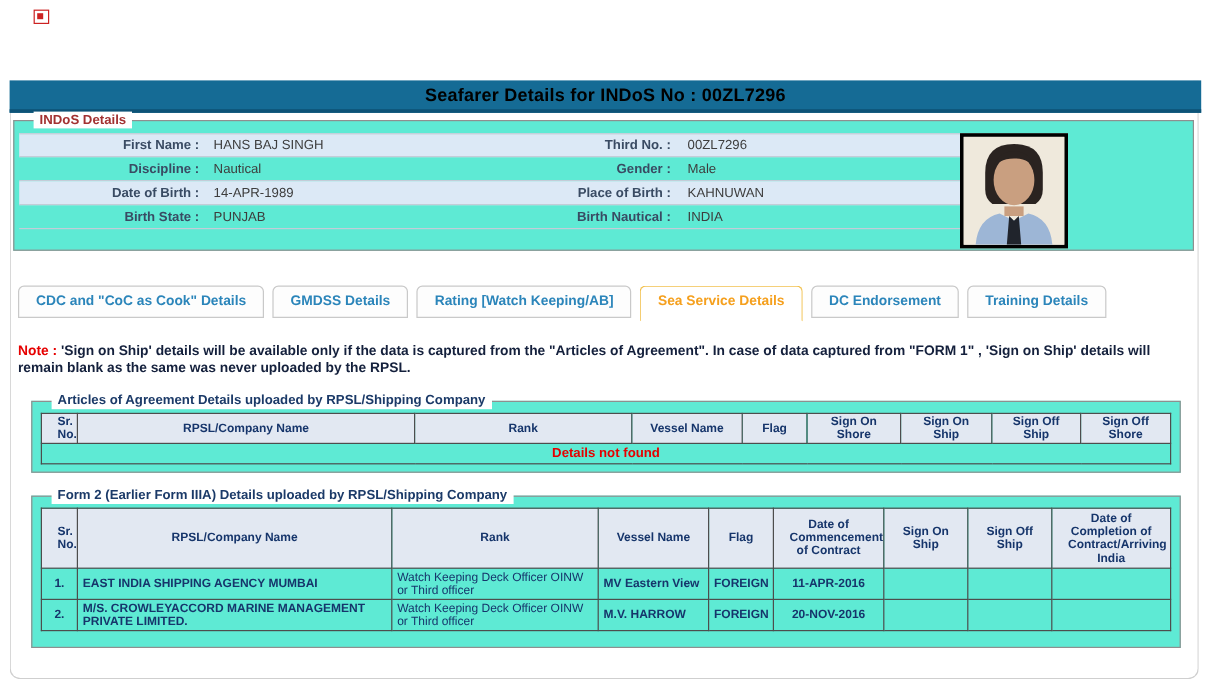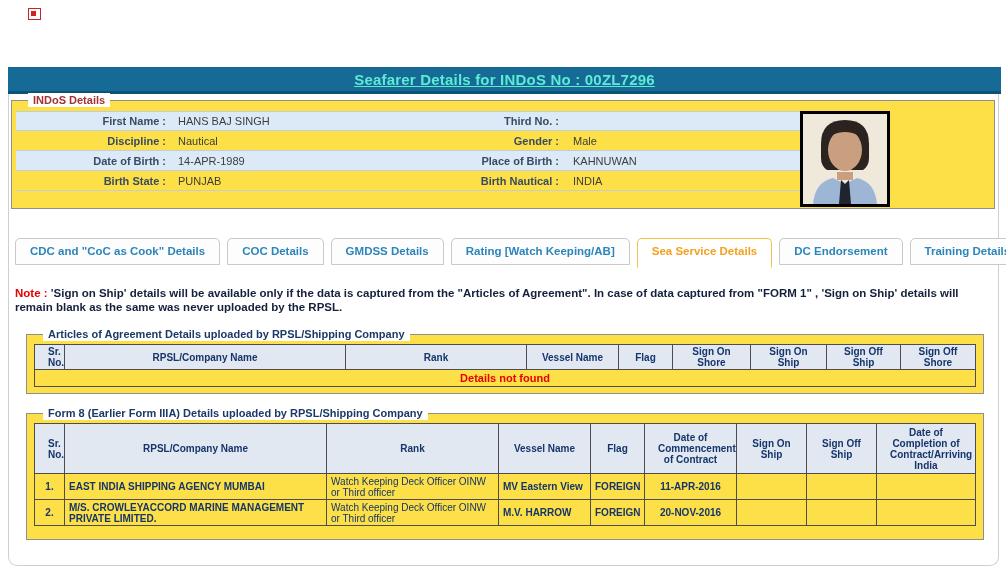--- a/index.html
+++ b/index.html
@@ -10,25 +10,25 @@
   
   .broken-img { left:28px; top:8px; width:13px; height:12px; border:1px solid #cc2222; }
   .broken-img::after { content:""; position:absolute; left:2px; top:2px; width:5px; height:5px;
     background:#cc2222; }
 
   
   .wrapper { left:8px; top:67px; width:991px; height:499px;
     border:1px solid #cfcfcf; border-top:none; border-radius:0 0 9px 9px; background:#fff; }
 
   .titlebar { position:absolute; left:-1px; top:0; width:993px; height:27px;
-    background:#156b95; border-bottom:3px solid #0d5377; color:#5eead4;
-    font-size:15px; font-weight:bold; text-align:center; line-height:25px; letter-spacing:.2px;text-decoration:underline; }
-
-  
-  .fset { position:absolute; border:1px solid #8f8f8f; background:#fde047; }
+    background:#156b95; border-bottom:3px solid #0d5377; color:#000000;
+    font-size:15px; font-weight:bold; text-align:center; line-height:25px; letter-spacing:.2px; }
+
+  
+  .fset { position:absolute; border:1px solid #8f8f8f; background:#5eead4; }
   .fset-legend { position:absolute; top:-8px; left:16px; background:#ffffff; padding:0 5px;
     font-size:11px; font-weight:bold; line-height:14px; white-space:nowrap; }
   .legend-red  { color:#a23131; }
   .legend-navy { color:#1b3a68; }
 
   .indos-fset { left:2px; top:33px; width:984px; height:109px; }
   .indos-rows { position:absolute; left:4px; top:10px; width:788px; }
   .indos-row { display:grid; grid-template-columns:150px 10px 288px 95px 12px auto;
     height:20px; align-items:center; border-bottom:1px solid #c3cdd8; font-size:11px; }
   .indos-row:first-child { border-top:1px solid #c3cdd8; }
@@ -80,20 +80,21 @@
 
   <div class="fset indos-fset">
     <span class="fset-legend legend-red">INDoS Details</span>
     <div class="indos-rows">
       <div class="indos-row stripe">
         <span class="flabel">First Name :</span>
           <span></span>
         <span class="fvalue">HANS BAJ SINGH</span>
         <span class="flabel">Third No. :</span>
           <span></span>
+        <span class="fvalue">00ZL7296</span>
       </div>
       <div class="indos-row">
         <span class="flabel">Discipline :</span>
           <span></span>
         <span class="fvalue">Nautical</span>
         <span class="flabel">Gender :</span>
           <span></span>
         <span class="fvalue">Male</span>
       </div>
       <div class="indos-row stripe">
@@ -121,21 +122,20 @@
         <path d="M25 28 Q28 18 42 18 Q56 18 59 28 L59 24 Q54 12 42 12 Q30 12 25 24 Z" fill="#2a2320"></path>
         <path d="M10 90 Q12 68 30 64 L42 70 L54 64 Q72 68 74 90 Z" fill="#9db6d6"></path>
         <path d="M38 66 L42 70 L46 66 L48 90 L36 90 Z" fill="#20242c"></path>
         <rect x="34" y="58" width="16" height="8" fill="#c99f80"></rect>
       </svg>
     </div>
   </div>
 
   <div class="tabs">
     <div class="tab">CDC and "CoC as Cook" Details</div>
-    <div class="tab">COC Details</div>
     <div class="tab">GMDSS Details</div>
     <div class="tab">Rating [Watch Keeping/AB]</div>
     <div class="tab active">Sea Service Details</div>
     <div class="tab">DC Endorsement</div>
     <div class="tab">Training Details</div>
   </div>
 
   <div class="note"><span class="note-prefix">Note :</span><span> 'Sign on Ship' details will be available only if the data is captured from the "Articles of Agreement". In case of data captured from "FORM 1" , 'Sign on Ship' details will remain blank as the same was never uploaded by the RPSL.</span></div>
 
   <div class="fset articles-fset">
@@ -167,21 +167,21 @@
         </tr>
         <tr class="empty-row">
           <td colspan="9">Details not found</td>
         </tr>
       </tbody>
         </table>
     </div>
   </div>
 
   <div class="fset form1-fset">
-    <span class="fset-legend legend-navy">Form 8 (Earlier Form IIIA) Details uploaded by RPSL/Shipping Company</span>
+    <span class="fset-legend legend-navy">Form 2 (Earlier Form IIIA) Details uploaded by RPSL/Shipping Company</span>
     <div class="tbl-wrap">
       <table class="dtable">
         <colgroup>
           <col style="width:30px">
             <col style="width:262px">
             <col style="width:172px">
           <col style="width:92px">
             <col style="width:54px">
             <col style="width:92px">
           <col style="width:70px">

